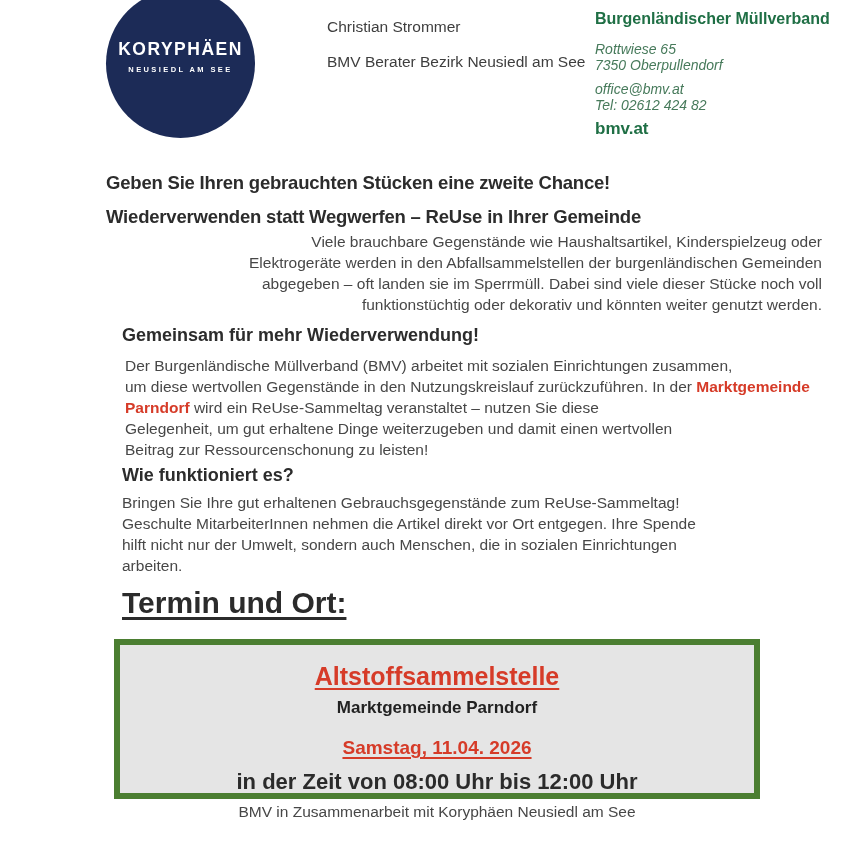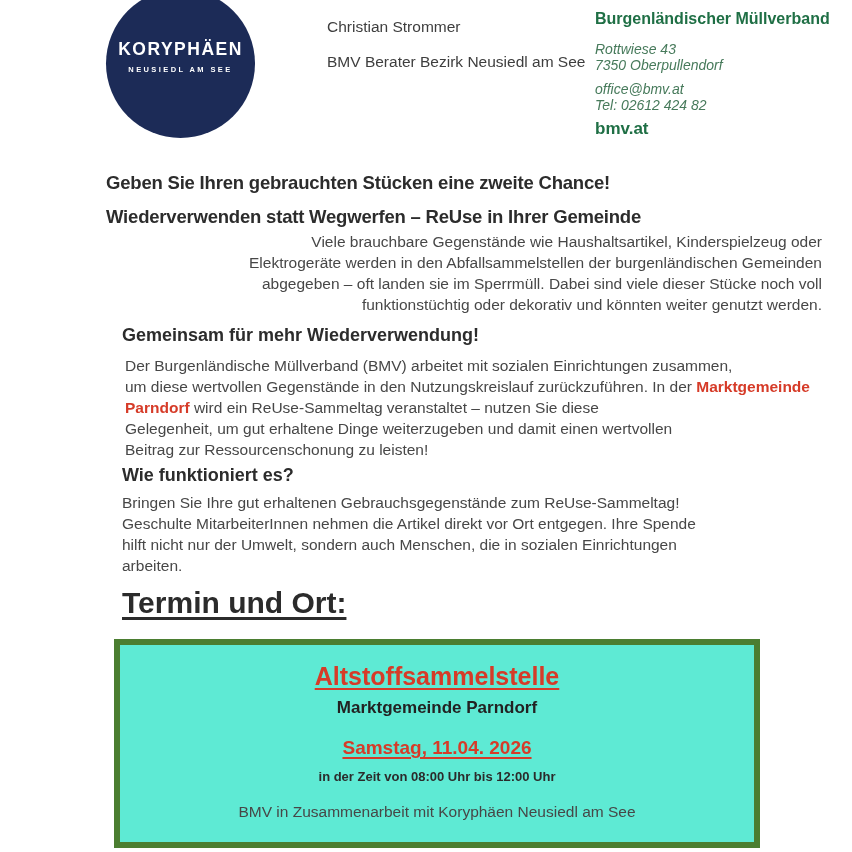--- a/index.html
+++ b/index.html
@@ -49,52 +49,52 @@
   .h-how{left:122px;top:465px;font-size:18px;font-weight:bold;color:#2c2c2c;}
   .p3{left:122px;top:492px;}
 
   .termin-heading{
     left:122px;top:586px;font-size:30px;font-weight:bold;color:#2b2b2b;
     text-decoration:underline;text-decoration-thickness:3px;text-underline-offset:4px;
   }
 
   
   .event-box{
-    left:114px;top:639px;width:646px;height:209px;box-sizing:border-box;
-    border:6px solid #4b7e31;background:#5eead4;
+    left:114px;top:639px;width:646px;height:160px;box-sizing:border-box;
+    border:6px solid #4b7e31;background:#e5e5e5;
   }
   .event-box > div{position:absolute;left:0;right:0;text-align:center;}
   .ev-title{
     top:17px;font-size:25px;font-weight:bold;color:#d63b28;
     text-decoration:underline;text-decoration-thickness:2px;text-underline-offset:3px;
   }
   .ev-sub{top:53px;font-size:17px;font-weight:bold;color:#222222;}
   .ev-date{
     top:92px;font-size:19px;font-weight:bold;color:#d63b28;
     text-decoration:underline;text-decoration-thickness:2px;text-underline-offset:3px;
   }
-  .ev-time{top:124px;font-size:13px;font-weight:bold;color:#2b2b2b;}
+  .ev-time{top:124px;font-size:22px;font-weight:bold;color:#2b2b2b;}
   .ev-coop{top:158px;font-size:15.5px;color:#474747;}
 </style>
 </head>
 <body>
 
 <div class="abs logo-circle">
   <div class="logo-main">KORYPHÄEN</div>
   <div class="logo-sub">NEUSIEDL AM SEE</div>
 </div>
 
 <div class="abs contact preline">
   <div>Christian Strommer</div>
   <div>BMV Berater Bezirk Neusiedl am See</div>
 </div>
 
 <div class="abs org">
   <div class="org-name">Burgenländischer Müllverband</div>
-  <div class="org-addr preline">Rottwiese 43
+  <div class="org-addr preline">Rottwiese 65
 7350 Oberpullendorf</div>
   <div class="org-contact preline">office@bmv.at
 Tel: 02612 424 82</div>
   <div class="org-site">bmv.at</div>
 </div>
 
 <div class="abs main-heading preline">Geben Sie Ihren gebrauchten Stücken eine zweite Chance!
 Wiederverwenden statt Wegwerfen – ReUse in Ihrer Gemeinde</div>
 <div class="abs para p1 preline">Viele brauchbare Gegenstände wie Haushaltsartikel, Kinderspielzeug oder
 Elektrogeräte werden in den Abfallsammelstellen der burgenländischen Gemeinden

